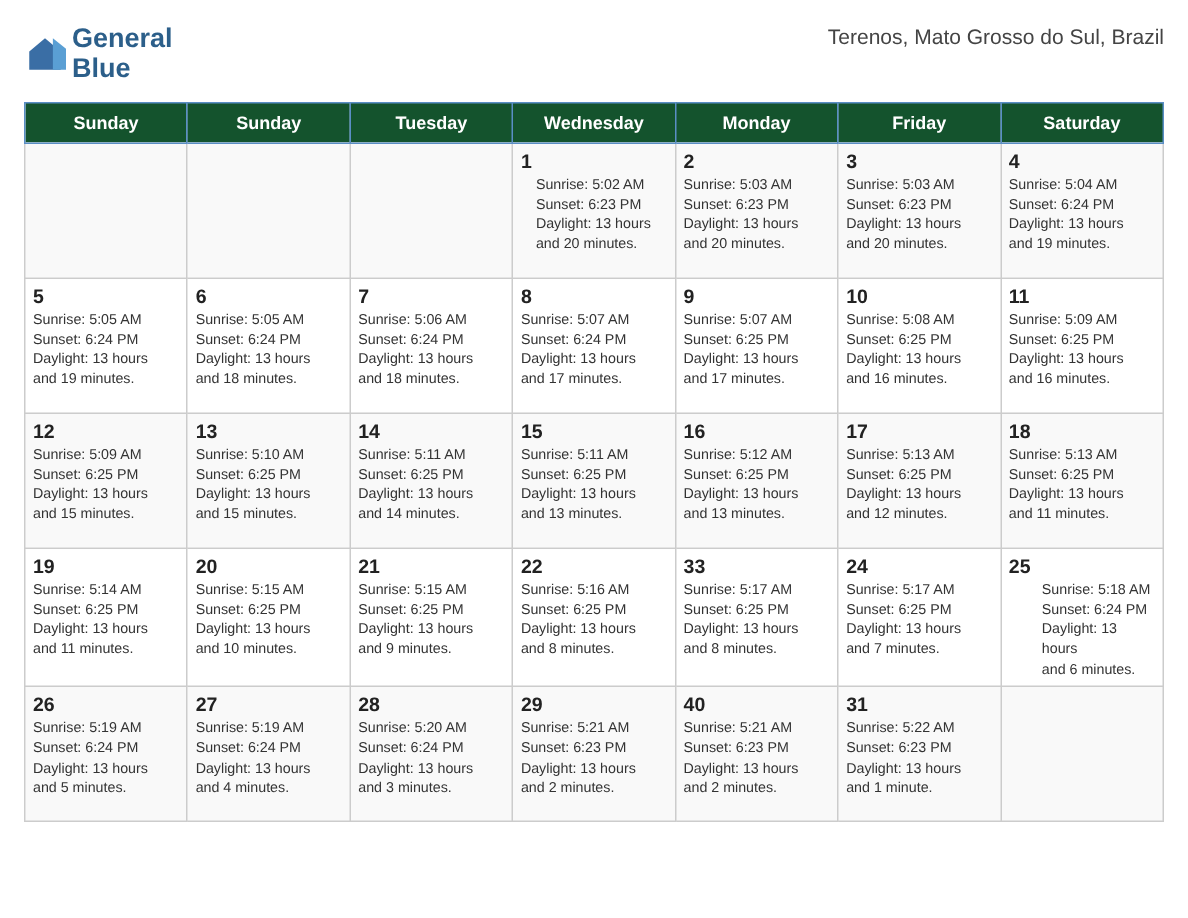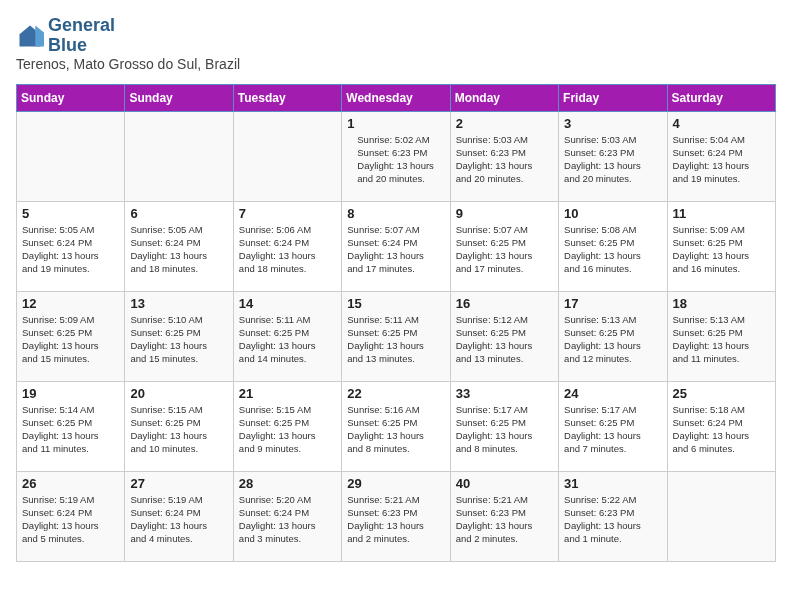--- a/index.html
+++ b/index.html
@@ -8,21 +8,20 @@
       background: #fff;
       width: 792px;
       min-height: 612px;
       padding: 16px;
     }
     .header {
       display: flex;
       justify-content: space-between;
       align-items: flex-start;
       margin-bottom: 12px;
-      flex-direction: column;
     }
     .logo {
       display: flex;
       align-items: center;
       gap: 4px;
     }
     .logo-text {
       font-size: 18px;
       font-weight: bold;
       color: #2c5f8a;
@@ -43,26 +42,26 @@
     .subtitle {
       font-size: 14px;
       color: #444;
     }
     table {
       width: 100%;
       border-collapse: collapse;
       table-layout: fixed;
     }
     thead tr th {
-      background: #a21caf;
+      background: #14532d;
       color: #fff;
       font-size: 12px;
       font-weight: bold;
       padding: 6px 4px;
-      text-align: left;
+      text-align: center;
       border: 1px solid #5a8ec5;
     }
     tbody tr td {
       border: 1px solid #ccc;
       vertical-align: top;
       padding: 4px 5px;
       font-size: 10px;
       color: #222;
       height: 90px;
       background: #fff;
@@ -291,21 +290,21 @@
         </td>
         <td>
           <span class="day-number">24</span>
           <div class="day-info" style="white-space: pre-line;">Sunrise: 5:17 AM
 Sunset: 6:25 PM
 Daylight: 13 hours
 and 7 minutes.</div>
         </td>
         <td>
           <span class="day-number">25</span>
-          <div class="day-info" style="white-space: pre-line;">Sunrise: 5:18 AM
+          <div class="day-info" style="white-space: pre-line; margin-left: 22px;">Sunrise: 5:18 AM
 Sunset: 6:24 PM
 Daylight: 13 hours
 and 6 minutes.</div>
         </td>
       </tr>
       <tr>
         <td>
           <span class="day-number">26</span>
           <div class="day-info" style="white-space: pre-line;">Sunrise: 5:19 AM
 Sunset: 6:24 PM

